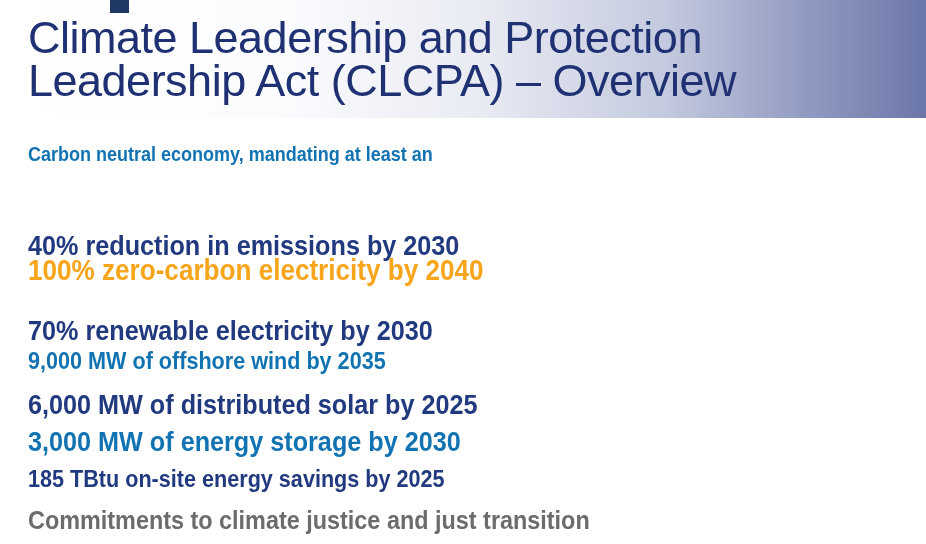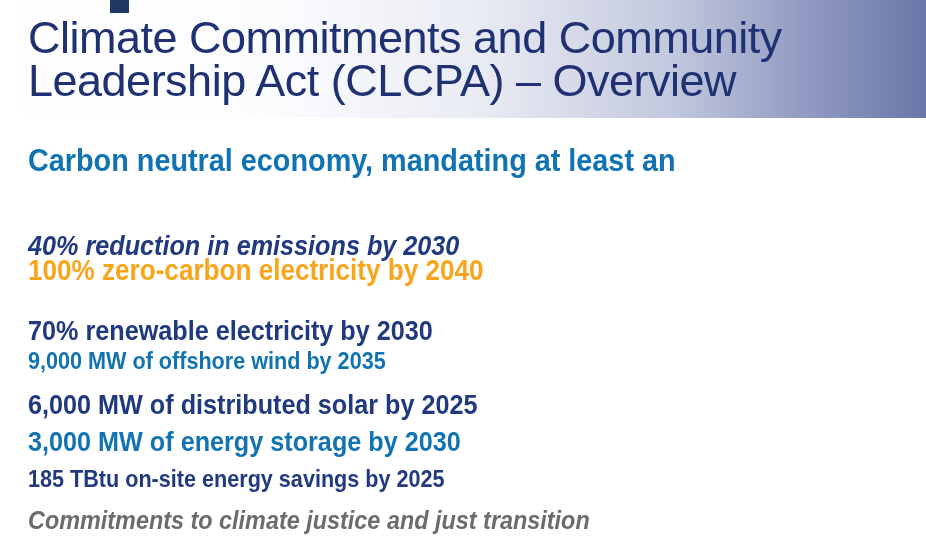--- a/index.html
+++ b/index.html
@@ -44,40 +44,40 @@
     white-space: nowrap;
   }
   .cond {
     display: inline-block;
     transform: scaleX(0.9);
     transform-origin: 0 50%;
   }
   .teal { color: #1173b2; }
   .navy { color: #21397f; }
   .gold { color: #f9a51b; }
-  .gray { color: #6b6c6e; font-style: italic; }
-  .b1  { top: 144px; font-size: 32px; }
+  .gray { color: #6b6c6e; }
+  .b1  { top: 144px; font-size: 20px; }
   .b2  { top: 189px; font-size: 32px; }
-  .b3  { top: 232px; font-size: 28px; font-style: italic; }
+  .b3  { top: 232px; font-size: 28px; }
   .b4  { top: 256px; font-size: 29px; }
   .b5  { top: 317px; font-size: 28px; text-align: center; }
   .b6  { top: 349px; font-size: 24px; }
   .b7  { top: 391px; font-size: 28px; text-align: center; }
   .b8  { top: 428px; font-size: 28px; text-align: right; }
   .b9  { top: 467px; font-size: 24px; }
   .b10 { top: 507px; font-size: 26px; }
 </style>
 </head>
 <body>
 
 <div class="slide">
 
   <div class="banner">
     <div class="top-marker"></div>
-    <h1 class="title"><span>Climate Commitments and Community</span><br><span>Leadership Act (CLCPA) – Overview</span></h1>
+    <h1 class="title"><span>Climate Leadership and Protection</span><br><span>Leadership Act (CLCPA) – Overview</span></h1>
   </div>
 
   <div class="bullet b1 teal">
     <span class="cond">Carbon neutral economy, mandating at least an</span>
   </div>
   <div class="bullet b3 navy">
     <span class="cond">40% reduction in emissions by 2030</span>
   </div>
   <div class="bullet b4 gold">
     <span class="cond">100% zero-carbon electricity by 2040</span>

